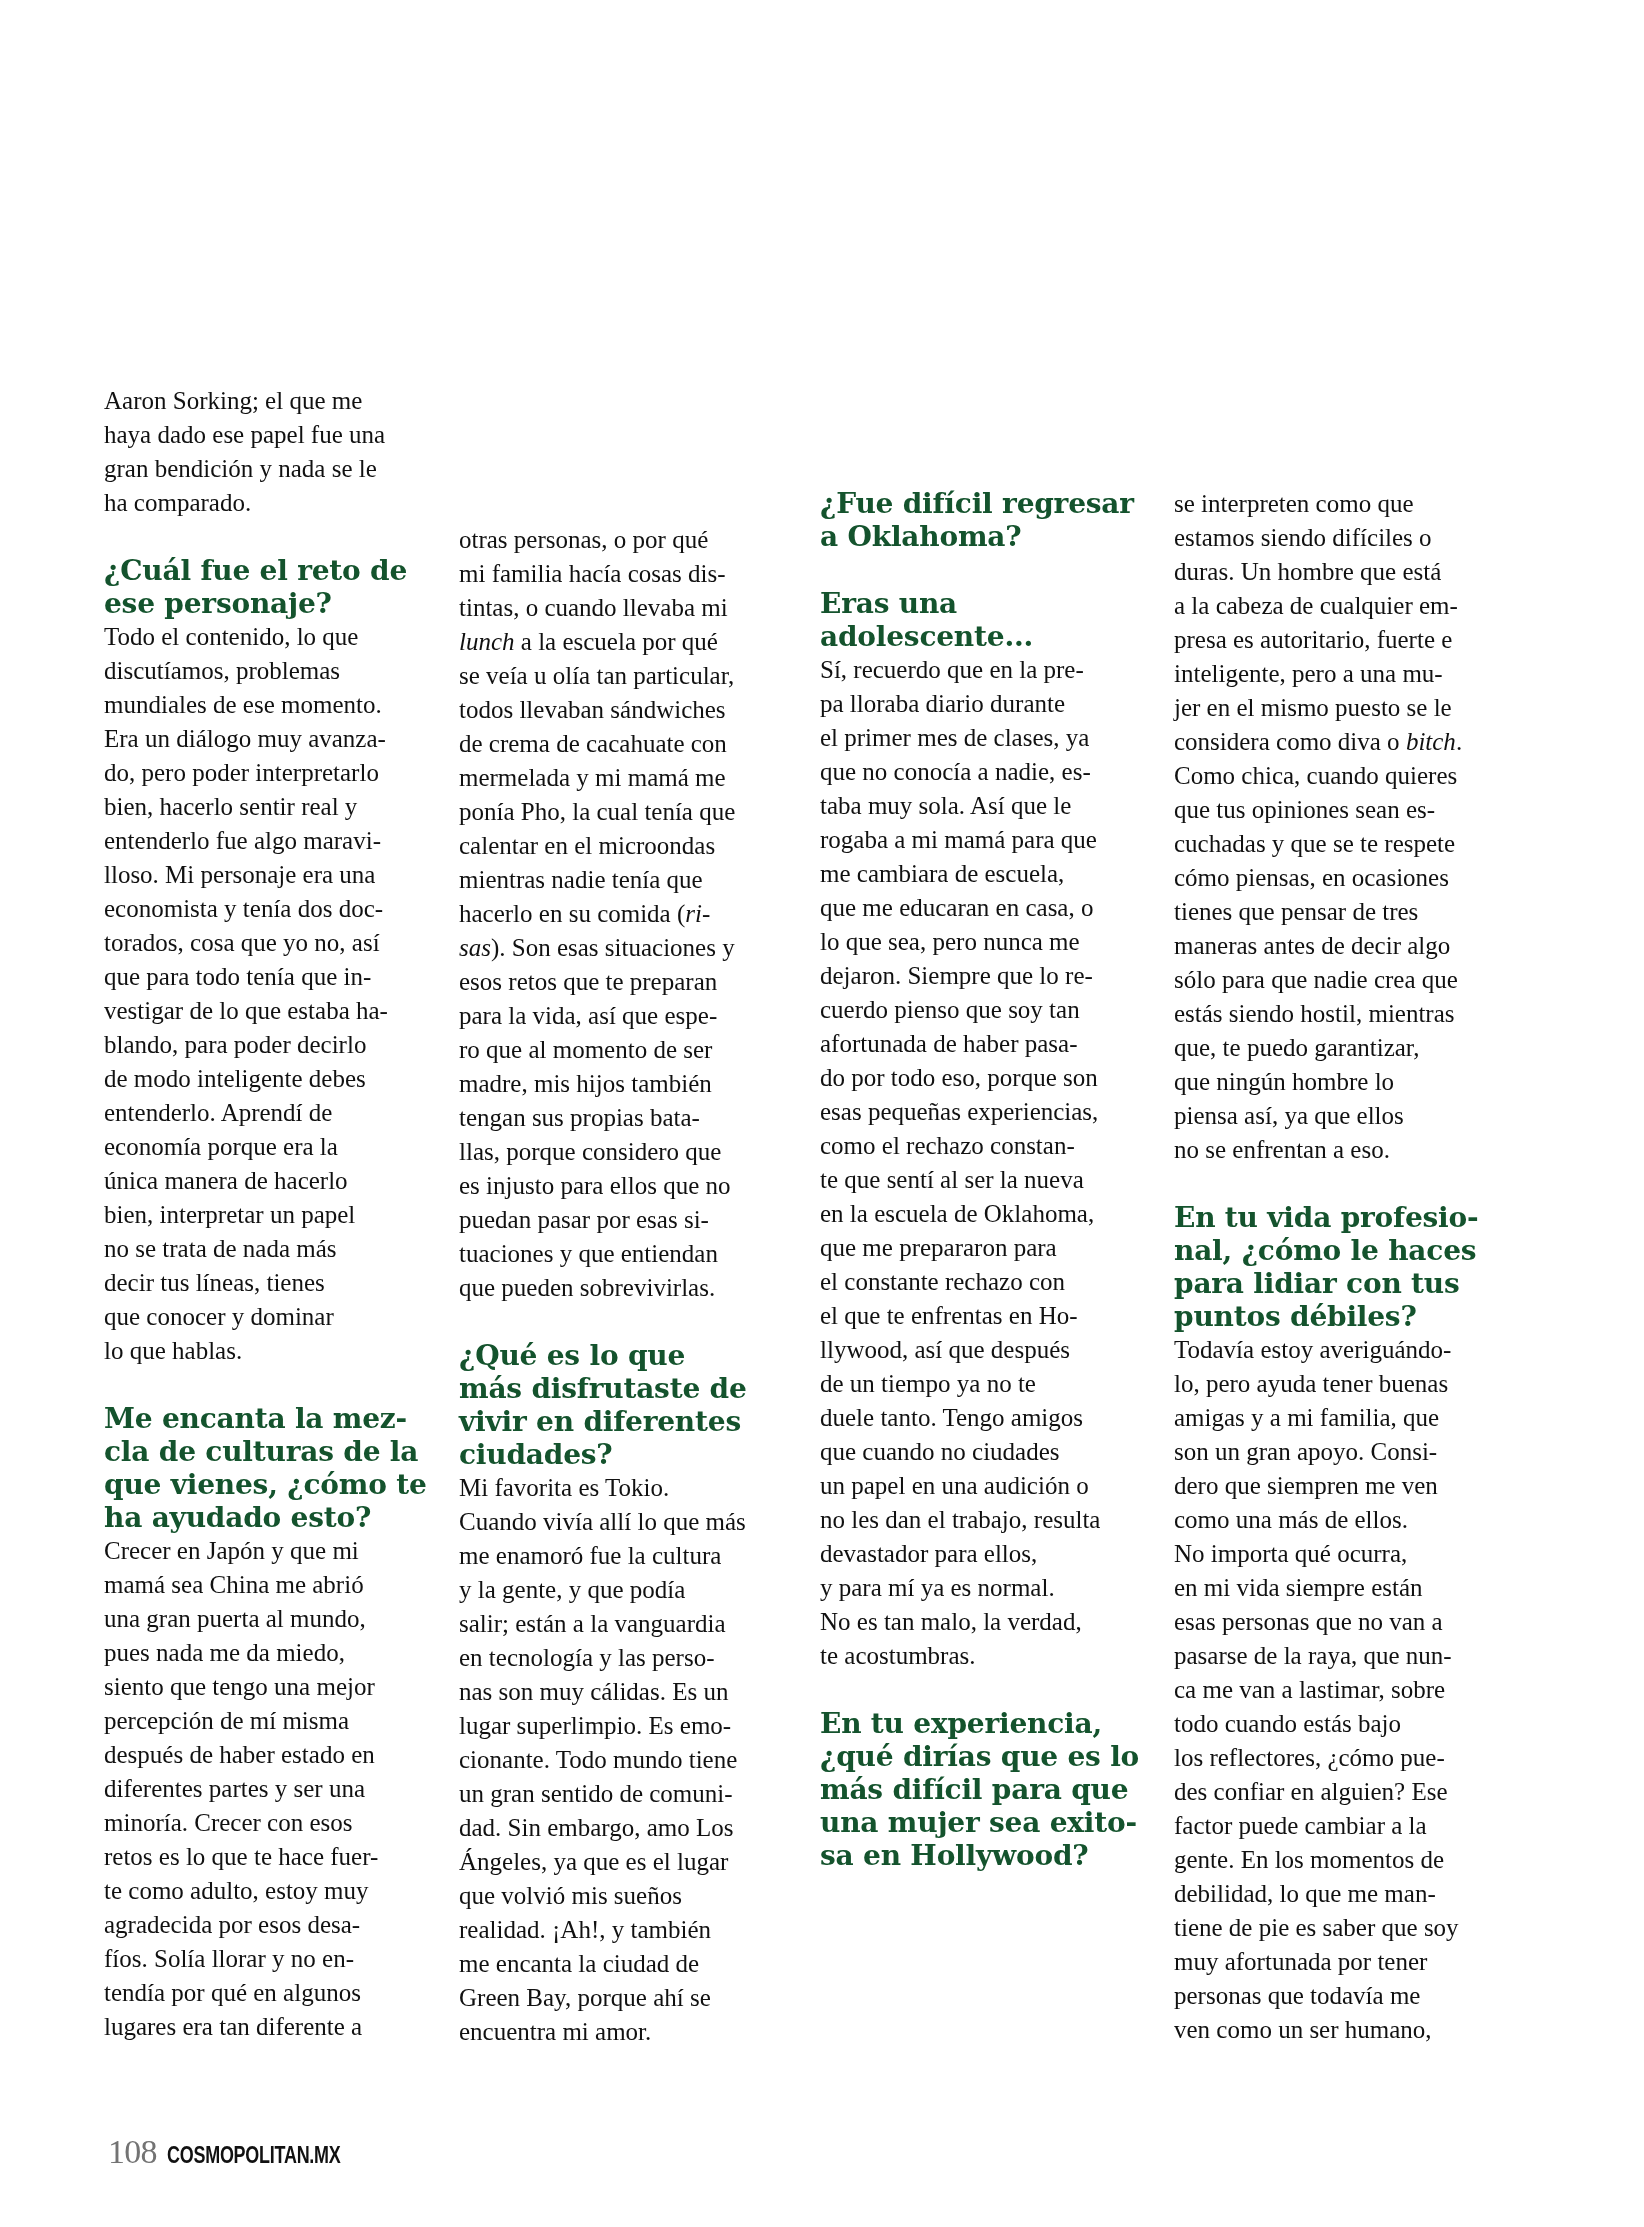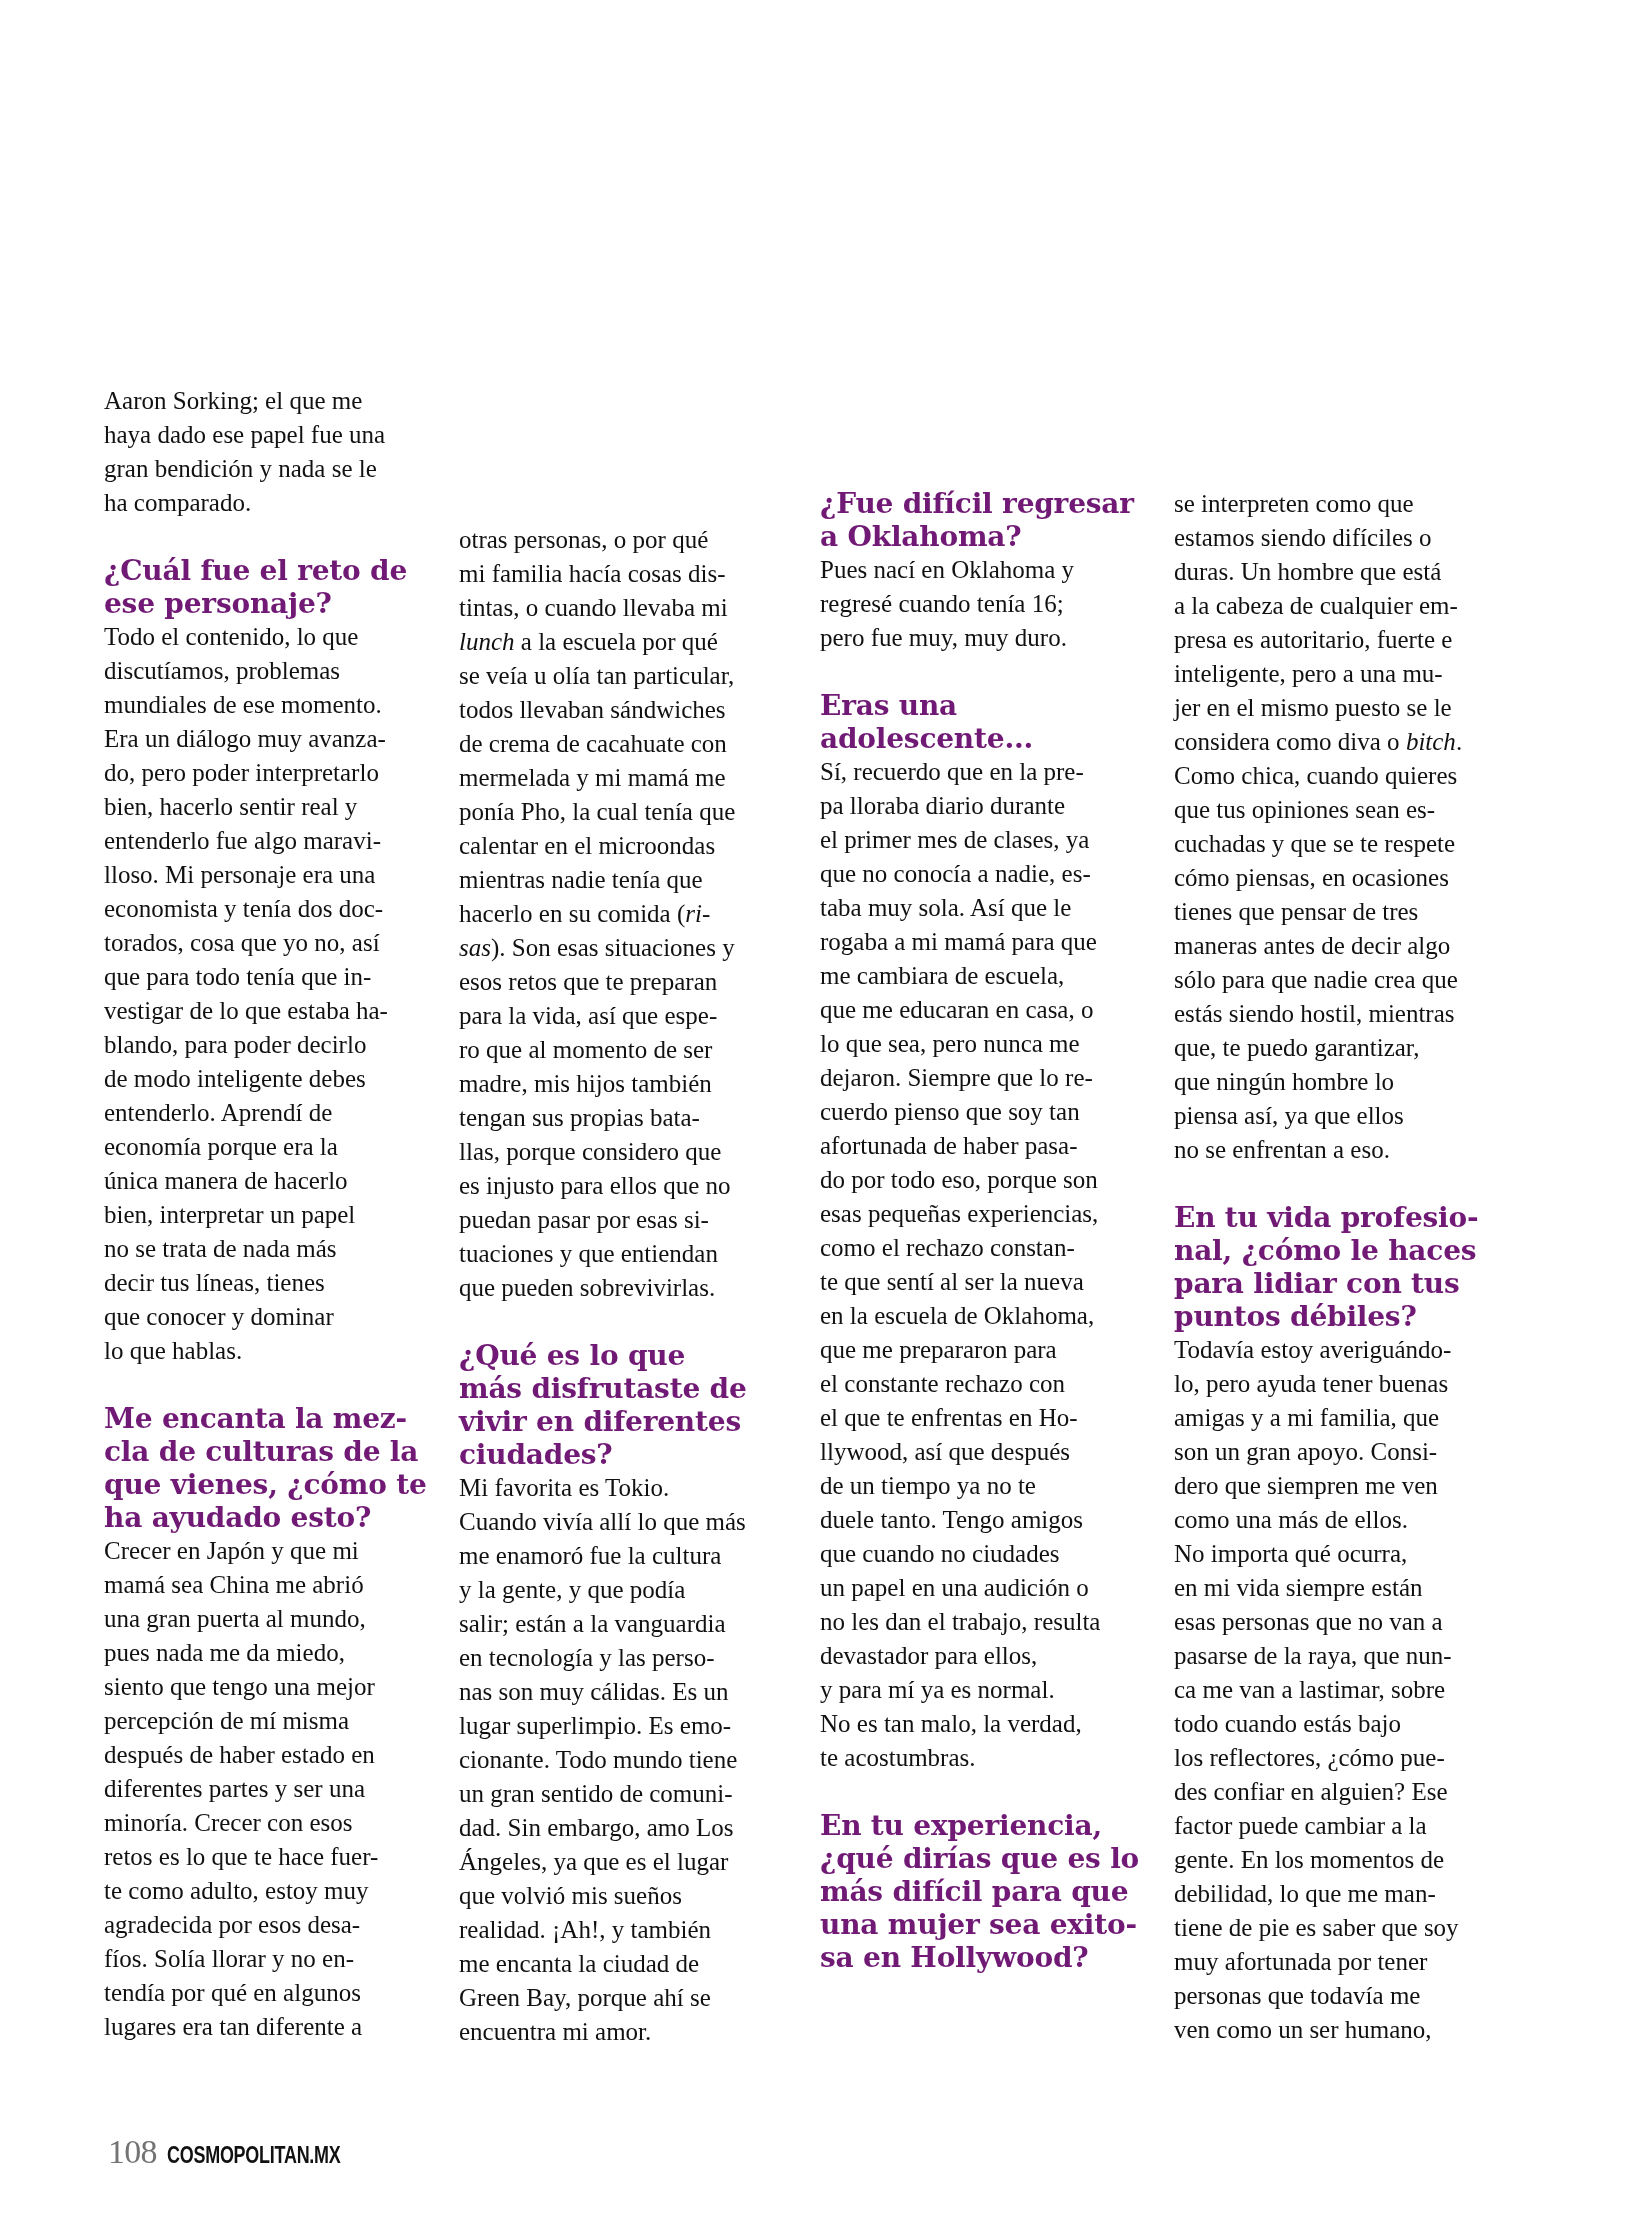--- a/index.html
+++ b/index.html
@@ -14,21 +14,21 @@
   }
   .col p { margin: 0; }
   .col .line { display: block; white-space: nowrap; }
   .col h2 {
     margin: 0;
     font-family: "DejaVu Serif", "Liberation Serif", serif;
     font-weight: 900;
     font-size: 28px;
     line-height: 33px;
     letter-spacing: -0.2px;
-    color: #701a75;
+    color: #14532d;
   }
   .gap { height: 34px; }
   .col1 { left: 104px; top: 384px; }
   .col2 { left: 459px; top: 523px; }
   .col3 { left: 820px; top: 487px; }
   .col4 { left: 1174px; top: 487px; }
   em { font-style: italic; }
   .footer {
     position: absolute; left: 108px; top: 2133px;
     display: flex; align-items: baseline; gap: 9.6px;
@@ -158,25 +158,20 @@
       <span class="line">me encanta la ciudad de</span>
       <span class="line">Green Bay, porque ahí se</span>
       <span class="line">encuentra mi amor.</span>
     </p>
   </div>
 <div class="col col3">
     <h2>
       <span class="line">¿Fue difícil regresar</span>
       <span class="line">a Oklahoma?</span>
     </h2>
-    <p>
-      <span class="line">Pues nací en Oklahoma y</span>
-      <span class="line">regresé cuando tenía 16;</span>
-      <span class="line">pero fue muy, muy duro.</span>
-    </p>
     <div class="gap"></div>
     <h2>
       <span class="line">Eras una</span>
       <span class="line">adolescente...</span>
     </h2>
     <p>
       <span class="line">Sí, recuerdo que en la pre-</span>
       <span class="line">pa lloraba diario durante</span>
       <span class="line">el primer mes de clases, ya</span>
       <span class="line">que no conocía a nadie, es-</span>

